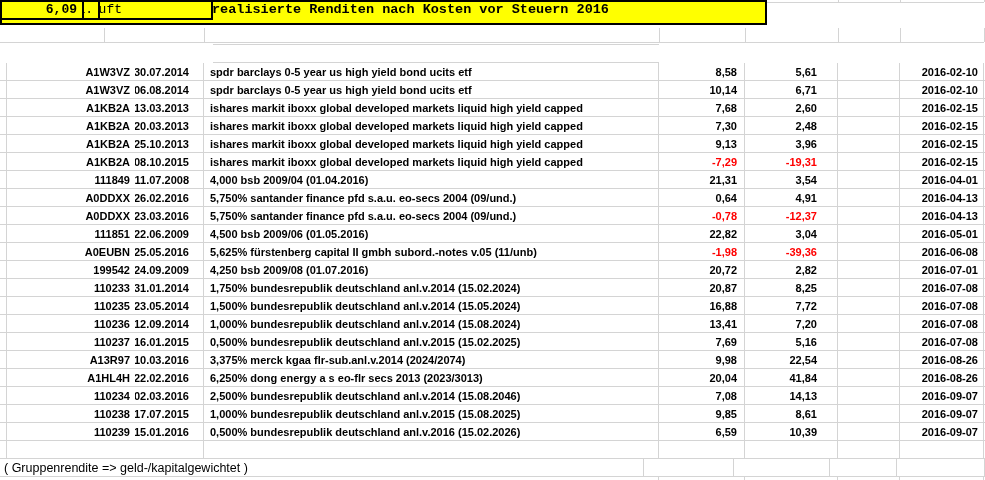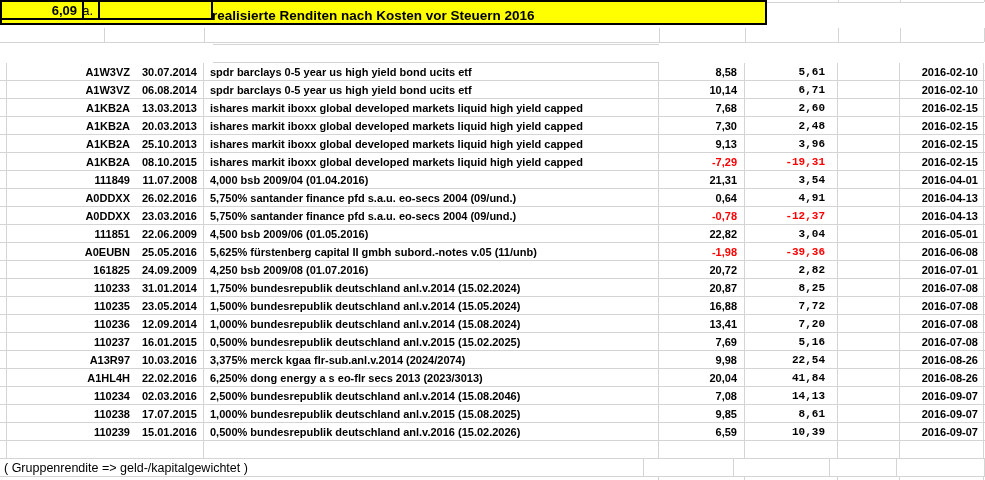--- a/index.html
+++ b/index.html
@@ -11,22 +11,22 @@
   }
   .sheet { position: absolute; left: 0; top: 0; width: 985px; height: 480px; background: #fff; }
 
   
   .strip { position: absolute; left: 0; width: 984px; border-bottom: 1px solid var(--grid); }
   .strip .v { position: absolute; top: 0; bottom: 0; width: 1px; background: var(--grid); }
 
   
   .ybox {
     position: absolute; background: var(--yellow);
-    border: 2px solid #000; display: flex; align-items: flex-end;
-    font-size: 13px; white-space: nowrap; overflow: hidden;
+    border: 2px solid #000; display: flex; align-items: flex-start;
+    font-size: 13px; white-space: nowrap; overflow: hidden; font-family: Liberation Mono, monospace;
   }
   .title-box { left: 0; top: 3; width: 767px; height: 25px; font-weight: bold; font-size: 13.5px; }
   .title-box span { position: absolute; }
   .t1 { left: 4px; }
   .t2 { left: 105px; }
   .t3 { left: 210px; }
 
   .faellig-box   { left: 0;   top: 43; width: 213px; height: 20px; padding-left: 3px; font-weight: normal; }
   .rendite-box   { left: 659; top: 43; width: 87px;  height: 20px; justify-content: flex-end; padding-right: 5px; font-weight: normal; }
   .pa-box        { left: 746; top: 43; width: 100px; height: 20px; justify-content: flex-end; padding-right: 5px; font-weight: normal; }
@@ -35,24 +35,24 @@
   .mid-gap { position: absolute; left: 213px; top: 44px; width: 446px; height: 19px;
              border-top: 1px solid var(--grid); border-bottom: 1px solid var(--grid); }
 
   
   .grid { position: absolute; left: 0; top: 63px; width: 985px; }
   .row { display: flex; height: 18px; border-bottom: 1px solid var(--grid);
          font-size: 11px; font-weight: bold; align-items: center; }
   .row > div { height: 100%; display: flex; align-items: center; white-space: nowrap; overflow: hidden; }
   .c-sp   { width: 7px;   border-right: 1px solid var(--grid); }
   .c-id   { width: 128px; justify-content: flex-end; padding-right: 5px; }
-  .c-date { width: 69px;  justify-content: flex-end; padding-right: 6px; border-right: 1px solid var(--grid); }
+  .c-date { width: 69px;  justify-content: flex-end; padding-right: 14px; border-right: 1px solid var(--grid); }
   .c-desc { width: 455px; padding-left: 6px; border-right: 1px solid var(--grid); }
   .c-ren  { width: 86px;  justify-content: flex-end; padding-right: 7px; border-right: 1px solid var(--grid); }
-  .c-pa   { width: 93px;  justify-content: flex-end; padding-right: 12px; border-right: 1px solid var(--grid); font-family: Liberation Mono, monospace; }
+  .c-pa   { width: 93px;  justify-content: flex-end; padding-right: 20px; border-right: 1px solid var(--grid); }
   .c-g    { width: 62px;  border-right: 1px solid var(--grid); }
   .c-h    { width: 84px;  justify-content: flex-end; padding-right: 5px; border-right: 1px solid var(--grid); }
   .neg { color: var(--red); }
 
   .footer-row { display: flex; height: 18px; border-bottom: 1px solid var(--grid); gap: 6px; }
   .footer-row .f-text { width: 659px; display: flex; align-items: center; padding-left: 4px;
                         font-size: 12.5px; font-weight: normal; white-space: nowrap;
                         border-right: 1px solid var(--grid); }
   .footer-row .fc { height: 100%; border-right: 1px solid var(--grid); }
   .partial-row { display: flex; height: 4px; }
@@ -214,21 +214,21 @@
     <div class="c-id">A0EUBN</div>
     <div class="c-date">25.05.2016</div>
     <div class="c-desc">5,625% fürstenberg capital II gmbh subord.-notes v.05 (11/unb)</div>
     <div class="c-ren neg">-1,98</div>
     <div class="c-pa neg">-39,36</div>
     <div class="c-g"></div>
     <div class="c-h">2016-06-08</div>
   </div>
       <div class="row">
     <div class="c-sp"></div>
-    <div class="c-id">161825</div>
+    <div class="c-id">199542</div>
     <div class="c-date">24.09.2009</div>
     <div class="c-desc">4,250 bsb 2009/08 (01.07.2016)</div>
     <div class="c-ren">20,72</div>
     <div class="c-pa">2,82</div>
     <div class="c-g"></div>
     <div class="c-h">2016-07-01</div>
   </div>
       <div class="row">
     <div class="c-sp"></div>
     <div class="c-id">110233</div>

